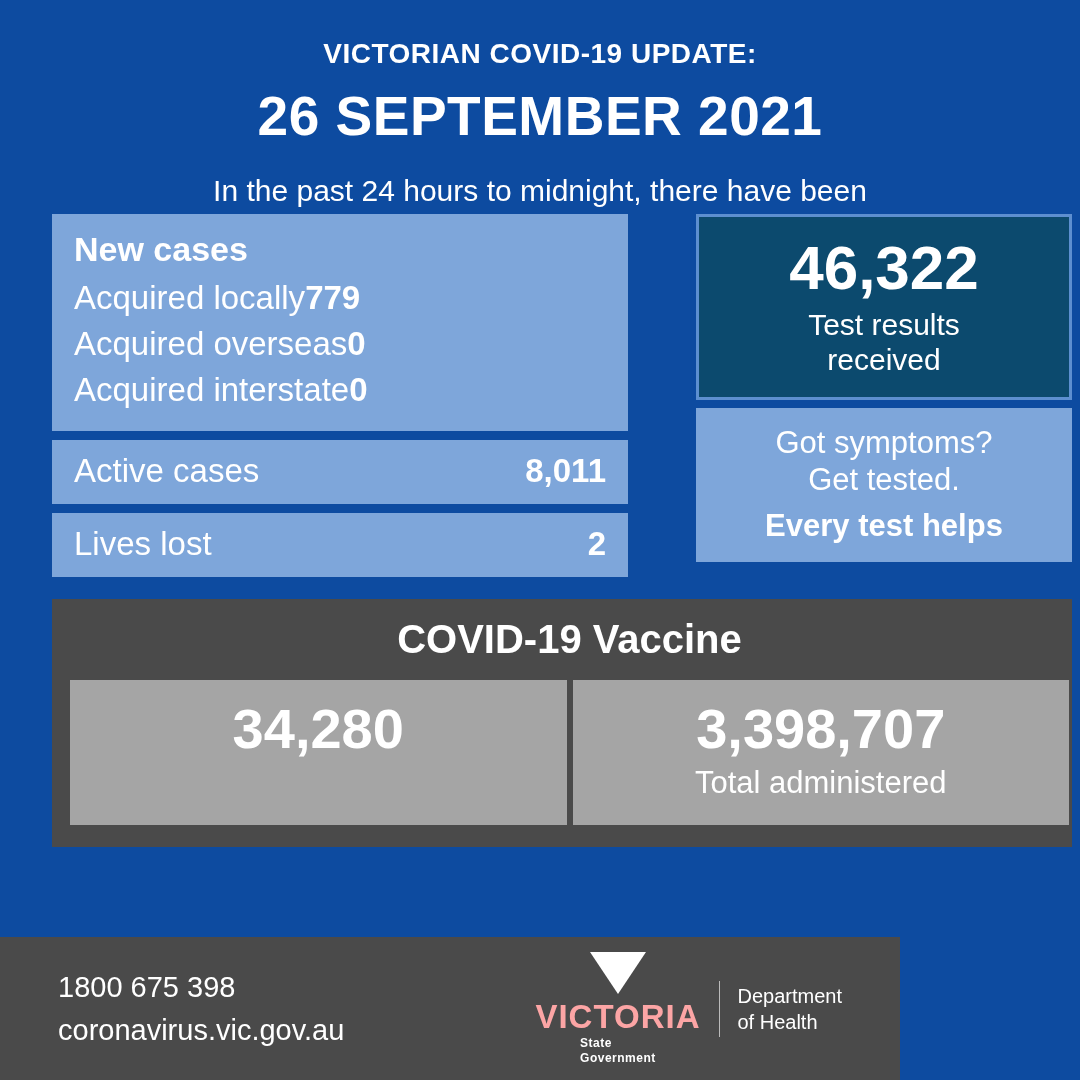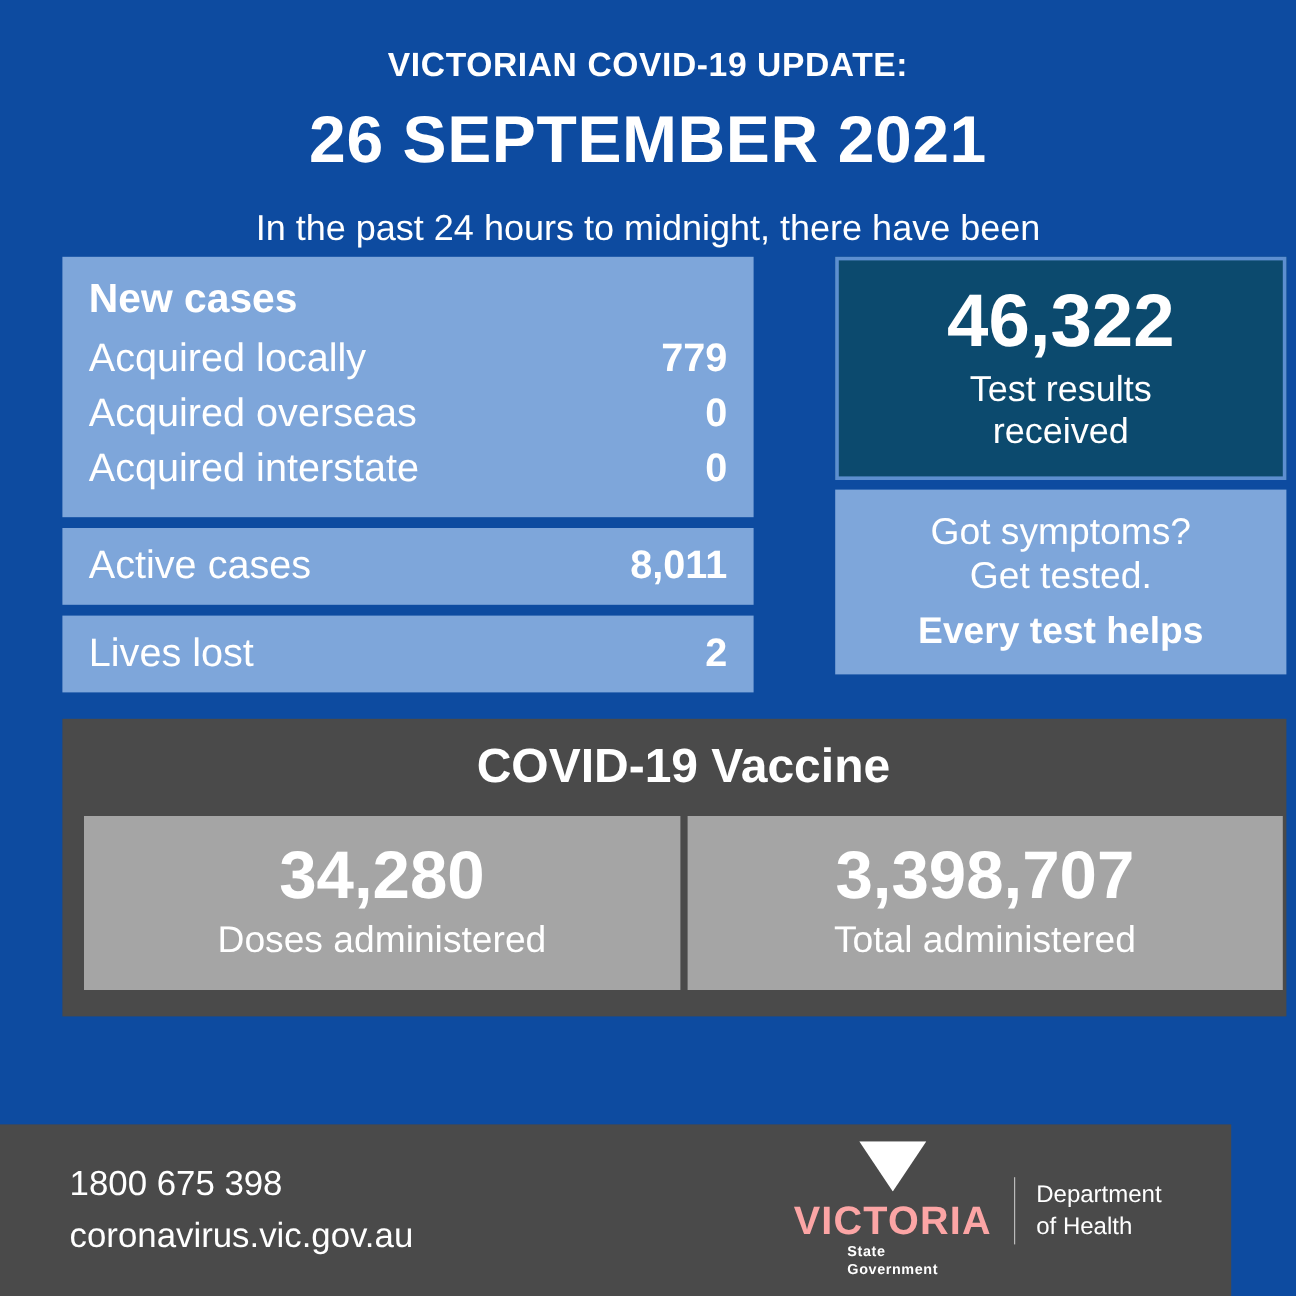--- a/index.html
+++ b/index.html
@@ -61,21 +61,21 @@
   .newcases {
     padding: 16px 22px 18px 22px;
   }
   .newcases h2 {
     font-size: 34px;
     font-weight: bold;
     margin-bottom: 6px;
   }
   .case-row {
     display: flex;
-    justify-content: space-between;
+    justify-content: flex-start;
     align-items: baseline;
     font-size: 33px;
     font-weight: 400;
     padding: 4px 0;
   }
   .case-row .val {
     font-weight: bold;
     font-size: 33px;
   }
 
@@ -156,21 +156,21 @@
   }
   .vax-card .lbl {
     font-size: 31px;
     margin-top: 6px;
   }
 
   
   .footer {
     position: absolute;
     left: 0; bottom: 0;
-    width: 1026px; height: 143px;
+    width: 900px; height: 143px;
     background: #4a4a4a;
     display: flex;
     align-items: center;
     justify-content: space-between;
     padding: 0 58px;
   }
   .footer .contact {
     color: #ffffff;
     font-size: 29px;
     line-height: 1.45;
@@ -270,21 +270,20 @@
         </div>
       </div>
 
     </div>
 
     <div class="vaccine">
       <h2>COVID-19 Vaccine</h2>
       <div class="vax-row">
         <div class="vax-card">
           <div class="num">34,280</div>
-          <div class="lbl">Doses administered</div>
         </div>
         <div class="vax-card">
           <div class="num">3,398,707</div>
           <div class="lbl">Total administered</div>
         </div>
       </div>
     </div>
   </div>
 
   <div class="footer">

